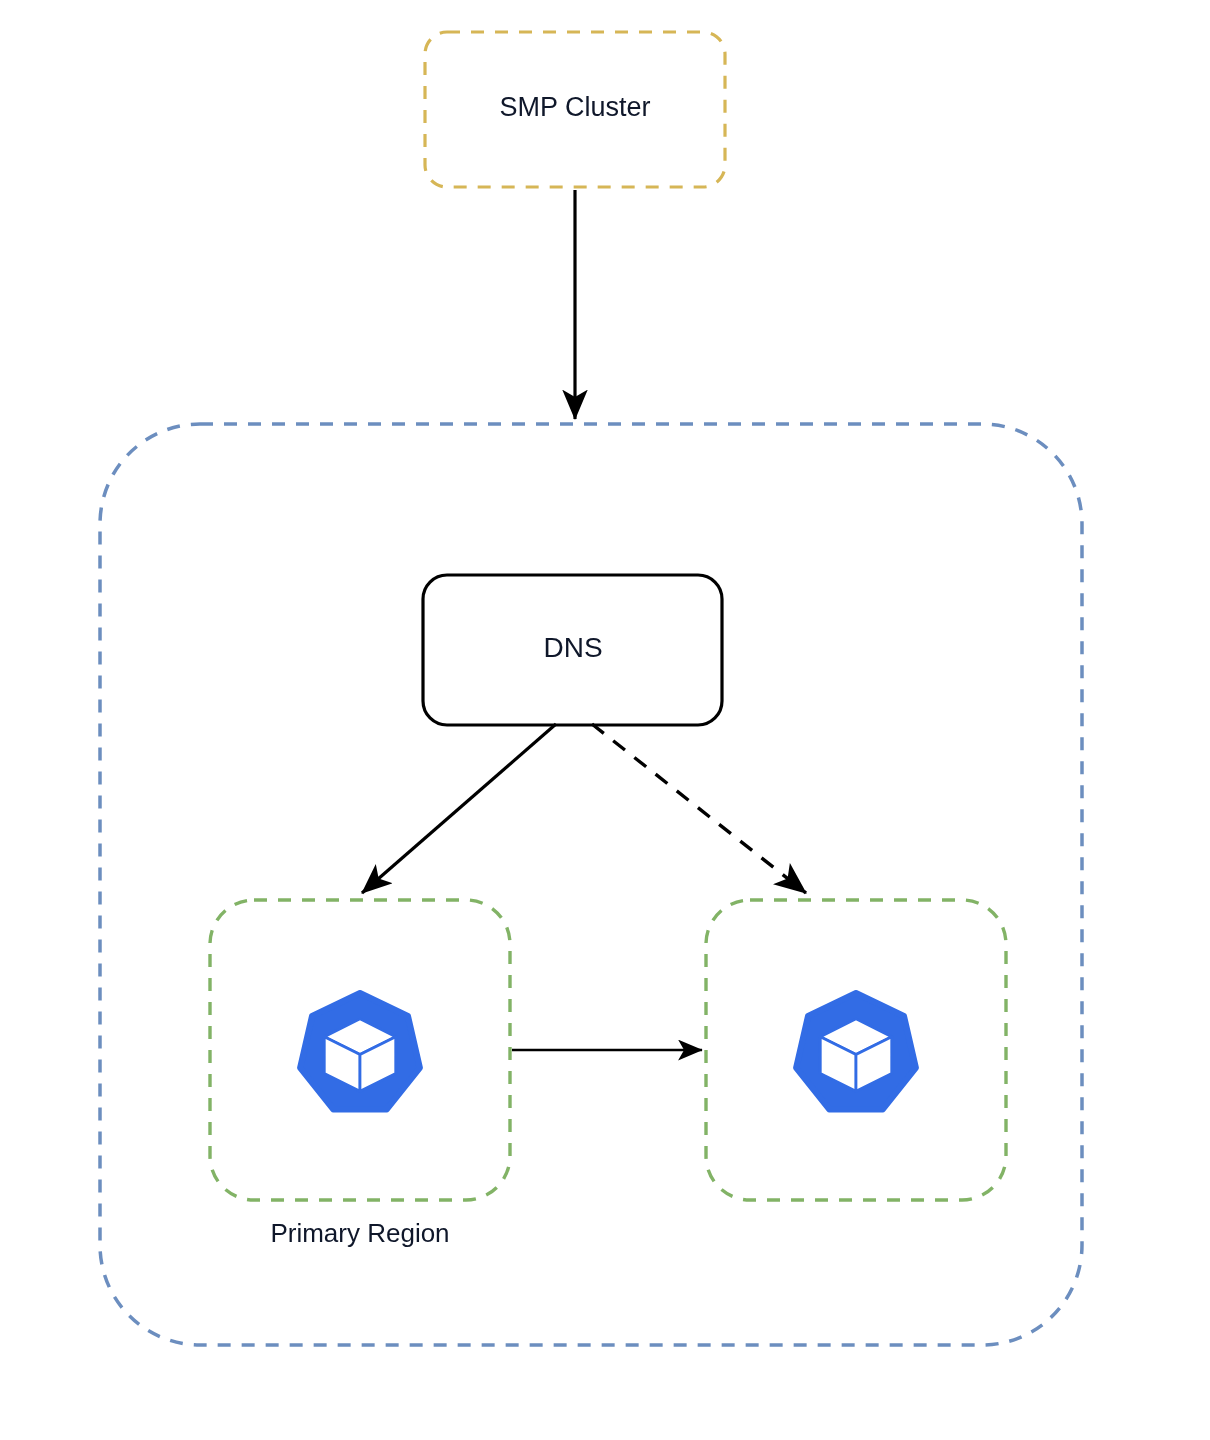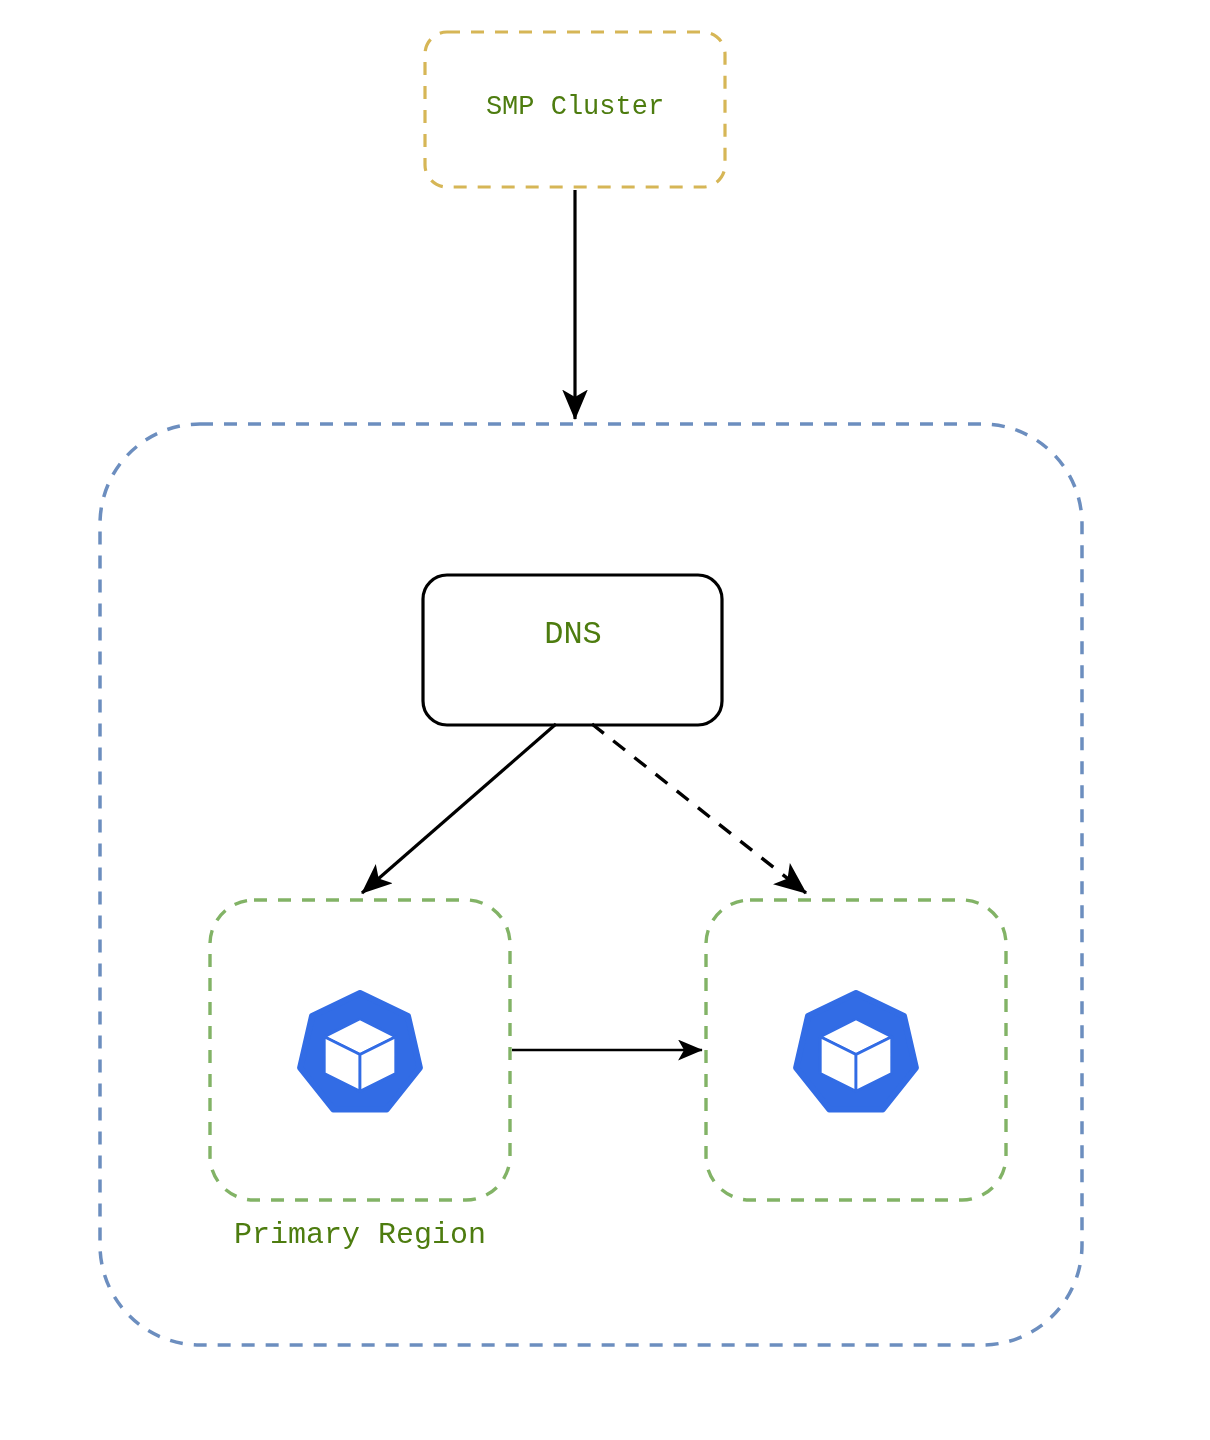--- a/index.html
+++ b/index.html
@@ -21,42 +21,42 @@
   #diagram-svg {
     position: absolute;
     left: 0;
     top: 0;
     width: 1210px;
     height: 1440px;
   }
   .node-label {
     position: absolute;
     text-align: center;
-    color: #4d7c0f;
-    font-family: Liberation Mono, monospace;
+    color: #0f172a;
+    font-family: Liberation Sans, sans-serif;
     white-space: nowrap;
     user-select: none;
   }
   #smp-label {
     left: 425px;
     top: 92px;
     width: 300px;
     font-size: 27px;
   }
   #dns-label {
     left: 423px;
-    top: 616px;
+    top: 632px;
     width: 300px;
-    font-size: 32px;
+    font-size: 28px;
   }
   #primary-label {
     left: 210px;
     top: 1218px;
     width: 300px;
-    font-size: 30px;
+    font-size: 26px;
     text-align: center;
   }
   #secondary-label {
     left: 706px;
     top: 1218px;
     width: 300px;
     font-size: 25px;
   }
 </style>
 </head>

